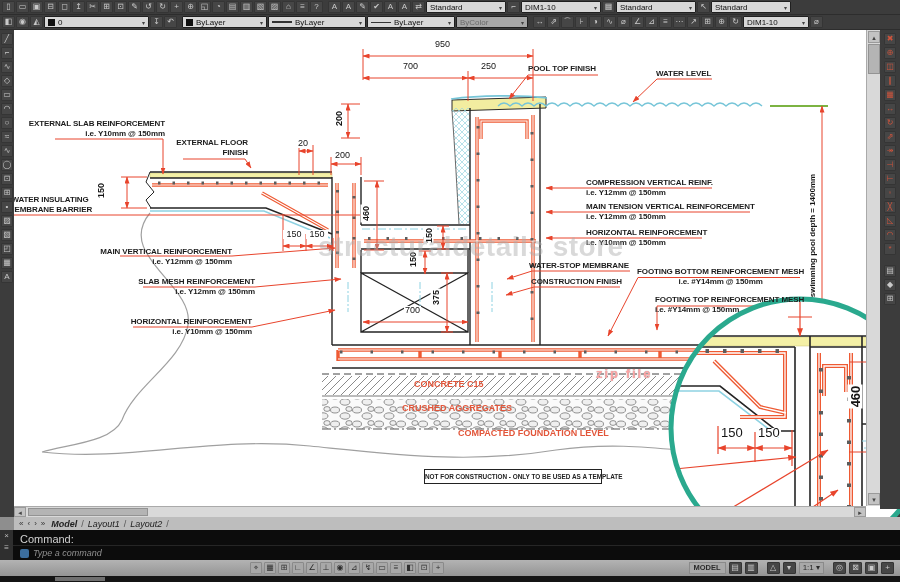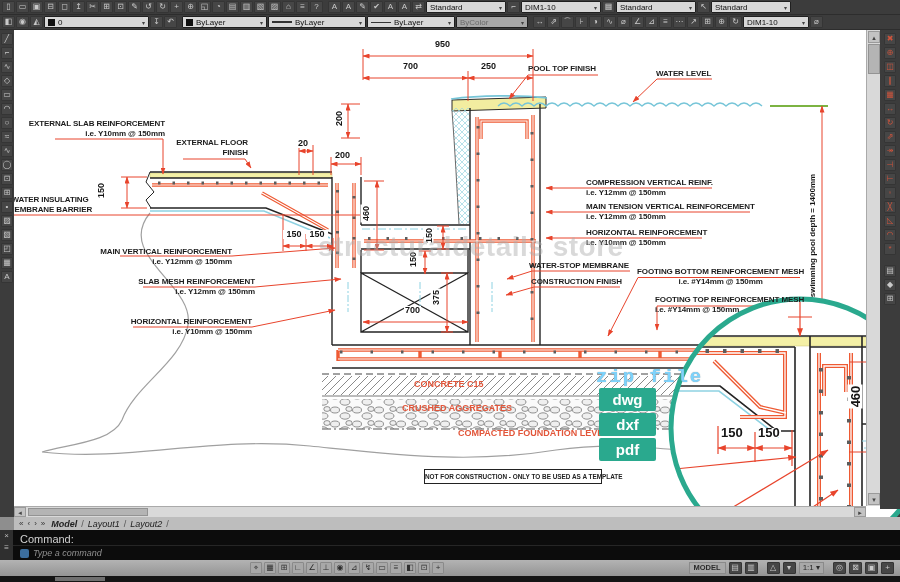--- a/index.html
+++ b/index.html
@@ -63,32 +63,32 @@
       padding:1px 4px;line-height:1;}
   #status .scale{font-size:8px;color:#2b2b2b;background:#a8a8a8;border:1px solid #8a8a8a;padding:1px 3px;line-height:1;}
   #strip{position:absolute;left:0;top:576px;width:900px;height:6px;background:#141414;z-index:40;}
   #strip .blk{position:absolute;left:55px;top:1px;width:50px;height:4px;background:#6f6f6f;}
   
   svg#dwg{position:absolute;left:0;top:0;z-index:2;pointer-events:none;}
   .lbl{position:absolute;z-index:3;font-size:8px;line-height:10px;font-weight:bold;color:#1c1c1c;
        white-space:nowrap;letter-spacing:-0.1px;}
   .lbl.r{text-align:right;}
   .lbl.c{text-align:center;}
-  .dim{position:absolute;z-index:3;font-size:9px;font-weight:bold;color:#141414;background:#fff;
+  .dim{position:absolute;z-index:3;font-size:9px;font-weight:normal;color:#141414;background:#fff;
        padding:0 1px;line-height:9px;white-space:nowrap;}
   .vdim{position:absolute;z-index:3;width:40px;text-align:center;font-size:9px;font-weight:bold;
        color:#141414;transform:rotate(-90deg);line-height:9px;background:transparent;white-space:nowrap;}
   .vdim span{background:#fff;padding:0 1px;}
   .bigdim{font-size:13px;}
   .rednote{position:absolute;z-index:3;font-size:9px;font-weight:bold;color:#e2563a;white-space:nowrap;}
   .wm1{position:absolute;z-index:3;font-size:28px;font-weight:bold;color:rgba(170,170,170,0.45);
        letter-spacing:0.5px;white-space:nowrap;}
   .wm2{position:absolute;z-index:3;font-size:15px;font-weight:bold;color:rgba(170,170,170,0.5);white-space:nowrap;}
-  .zip{position:absolute;z-index:3;font-size:19px;font-weight:bold;color:#7dd3fc;
-       text-shadow:0 0 1px #8f8f8f;letter-spacing:2px;white-space:nowrap;font-family:Liberation Mono, monospace;}
+  .zip{position:absolute;z-index:3;font-size:13px;font-weight:bold;color:#fca5a5;
+       text-shadow:0 0 1px #8f8f8f;letter-spacing:2px;white-space:nowrap;}
   .badges{position:absolute;left:599px;top:388px;z-index:10;display:flex;flex-direction:column;gap:2px;}
   .badge{width:57px;height:23px;background:#2aa98e;color:#fff;font-size:15px;font-weight:bold;
        display:flex;align-items:center;justify-content:center;border-radius:2px;cursor:pointer;}
   .disc{position:absolute;left:424px;top:469px;width:176px;height:13px;z-index:3;border:1px solid #222;
        background:#fff;font-size:6.4px;font-weight:bold;color:#222;text-align:center;line-height:13px;white-space:nowrap;}
 </style>
 </head>
 <body>
 
 <div id="app">
@@ -319,25 +319,20 @@
   <div class="vdim bigdim" style="left:835px;top:392px;"><span>460</span></div>
 
   <div class="rednote" style="left:414px;top:379px;">CONCRETE C15</div>
   <div class="rednote" style="left:402px;top:403px;">CRUSHED AGGREGATES</div>
   <div class="rednote" style="left:458px;top:428px;">COMPACTED FOUNDATION LEVEL</div>
   <div class="disc">NOT FOR CONSTRUCTION - ONLY TO BE USED AS A TEMPLATE</div>
 
   <div class="wm1" style="left:318px;top:231px;">structuraldetails store</div>
   <div class="zip" style="left:596px;top:366px;">zip file</div>
 
-  <div class="badges">
-    <div class="badge">dwg</div>
-    <div class="badge">dxf</div>
-    <div class="badge">pdf</div>
-  </div>
 
   <div class="tbrow" style="top:0;">
     <span style="display:contents"><span class="ticon">▯</span><span class="ticon">▭</span><span class="ticon">▣</span><span class="ticon">⊟</span><span class="ticon">◻</span><span class="ticon">↥</span><span class="ticon">✂</span><span class="ticon">⊞</span><span class="ticon">⊡</span><span class="ticon">✎</span><span class="ticon">↺</span><span class="ticon">↻</span><span class="ticon">+</span><span class="ticon">⊕</span><span class="ticon">◱</span><span class="ticon">◔</span><span class="ticon">▤</span><span class="ticon">▥</span><span class="ticon">▧</span><span class="ticon">▨</span><span class="ticon">⌂</span><span class="ticon">≡</span><span class="ticon">?</span></span>
     <span class="sep"></span>
     <span style="display:contents"><span class="ticon">A</span><span class="ticon">A</span><span class="ticon">✎</span><span class="ticon">✔</span><span class="ticon">A</span><span class="ticon">A</span><span class="ticon">⇄</span></span>
     <div class="combo" style="width:80px;">
       <span>Standard</span>
         <span class="arr">▾</span>
     </div>
     <span style="display:contents"><span class="ticon">⌐</span></span>

